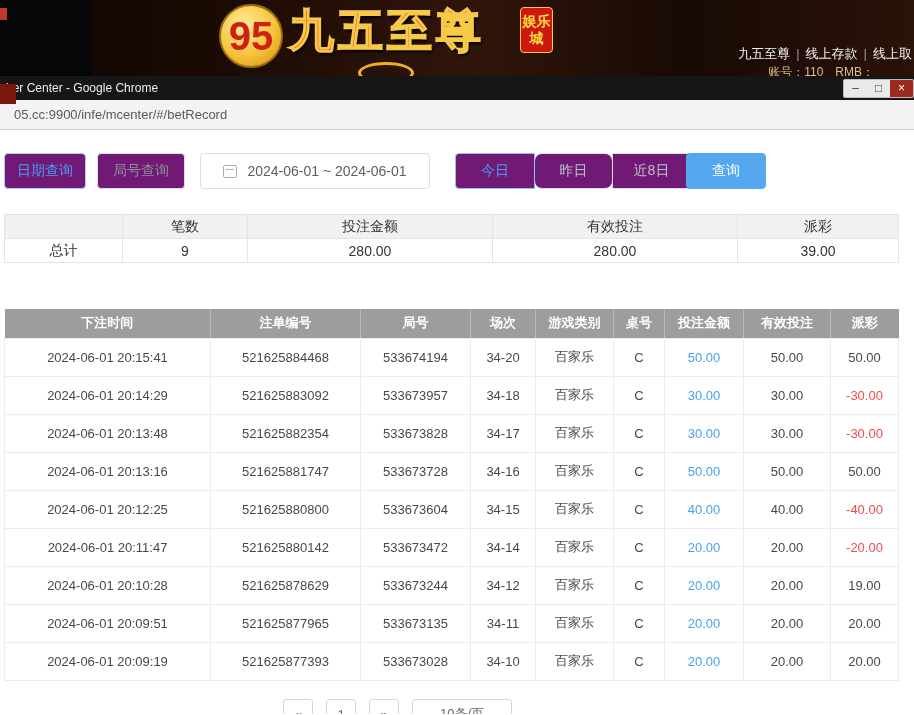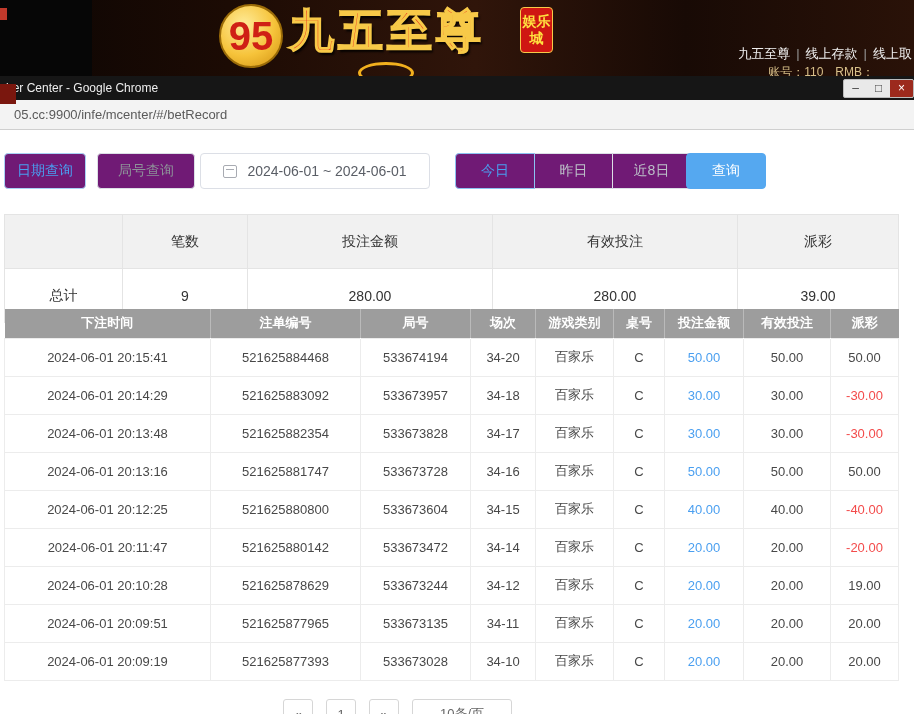--- a/index.html
+++ b/index.html
@@ -39,41 +39,41 @@
   .red-chip { position:absolute; left:0; top:8px; width:16px; height:20px; background:#7a170e; z-index:5; }
   .url-bar { height:30px; background:#f3f3f3; border-bottom:1px solid #cfcfcf; display:flex;
     align-items:center; padding-left:14px; font-size:13px; color:#5a5a5a; }
   .content { position:relative; height:584px; background:#fff; overflow:hidden; }
 
   
   .btn { position:absolute; height:36px; border:1px solid #dcdfe6; border-radius:4px; background:#701a75;
     font-size:14px; font-family:inherit; color:#606266; cursor:pointer; display:flex;
     align-items:center; justify-content:center; padding:0; }
   .btn-date-query { left:4px; top:23px; width:82px; color:var(--link,#4a9ff0); border-color:#a8d2f5; }
-  .btn-round-query { left:97px; top:23px; width:98px; color:#8e9299; }
+  .btn-round-query { left:97px; top:23px; width:88px; color:#8e9299; }
   .date-input { position:absolute; left:200px; top:23px; width:230px; height:36px;
     border:1px solid #dcdfe6; border-radius:4px; background:#fff; display:flex; align-items:center;
     justify-content:center; font-size:14px; color:#5a5e66; cursor:pointer; }
   .cal-icon { display:inline-block; width:14px; height:13px; border:1px solid #a8abb2; border-radius:2px;
     margin-right:10px; position:relative; }
   .cal-icon::before { content:""; position:absolute; left:2px; right:2px; top:3px; border-top:1px solid #a8abb2; }
   .btn-group { position:absolute; left:439px; top:23px; display:flex; }
-  .btn-group .btn { position:static; border-radius:0; margin-left:-1px; }
+  .btn-group .btn { position:static; border-radius:8px; margin-left:-1px; }
   .btn-group .btn:first-child { margin-left:16px; border-radius:4px 0 0 4px; }
   .btn-group .btn:last-child { border-radius:0 4px 4px 0; }
   .g-today { width:80px; color:var(--link,#4a9ff0); border-color:#8cc3f2; z-index:2; }
   .g-yesterday { width:79px; color:#bcc0c8; }
   .g-last8 { width:79px; color:#bcc0c8; }
   .btn-search { left:686px; top:23px; width:80px; background:var(--accent,#55a8f0);
     border-color:var(--accent,#55a8f0); color:#fff; }
 
   
   .summary-table { position:absolute; left:4px; top:84px; border-collapse:collapse; table-layout:fixed;
     width:894px; font-size:14px; color:#333; }
-  .summary-table td { border:1px solid #e4e4e4; height:54px; text-align:center; background:#fff;margin-top:22px; }
+  .summary-table td { border:1px solid #e4e4e4; height:24px; text-align:center; background:#fff;margin-top:22px; }
   .summary-table tr.sum-head td { background:#f1f1f1; }
   .summary-table col:nth-child(1){width:118px} .summary-table col:nth-child(2){width:125px}
   .summary-table col:nth-child(3){width:245px} .summary-table col:nth-child(4){width:245px}
   .summary-table col:nth-child(5){width:161px}
 
   
   .main-table { position:absolute; left:4px; top:179px; border-collapse:collapse; table-layout:fixed;
     width:894px; font-size:13px; color:#484848; }
   .main-table th { background:var(--thead,#9d9d9d); color:#fff; height:29px; font-weight:bold;
     border-right:1px solid rgba(255,255,255,.3); }

